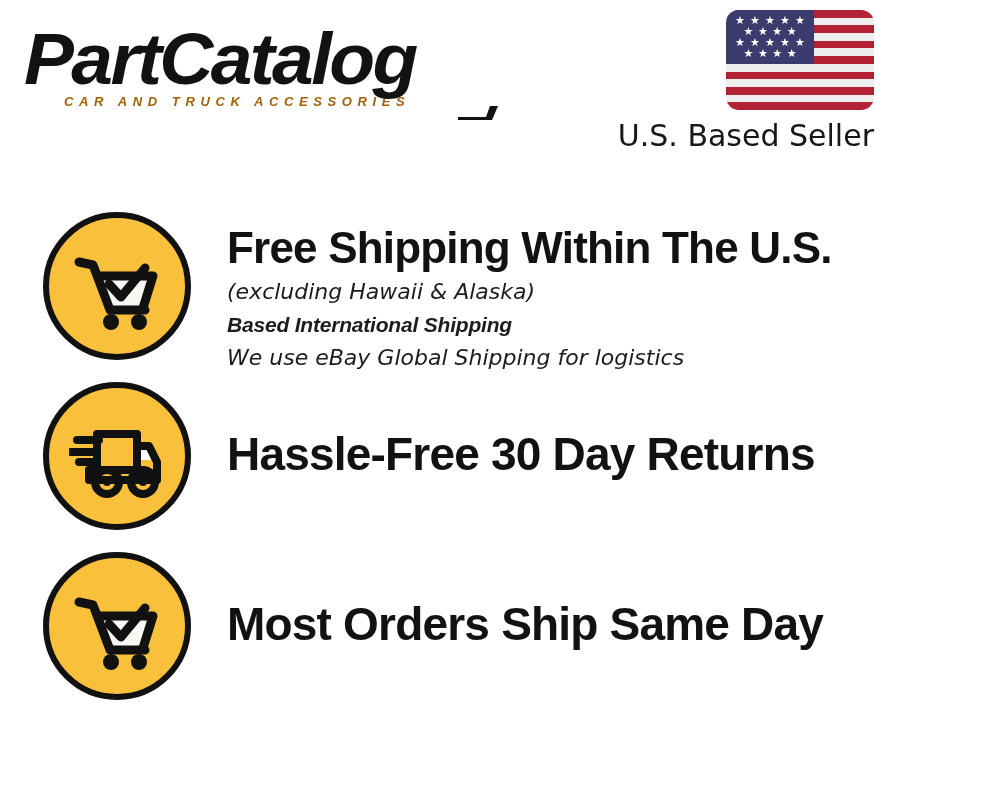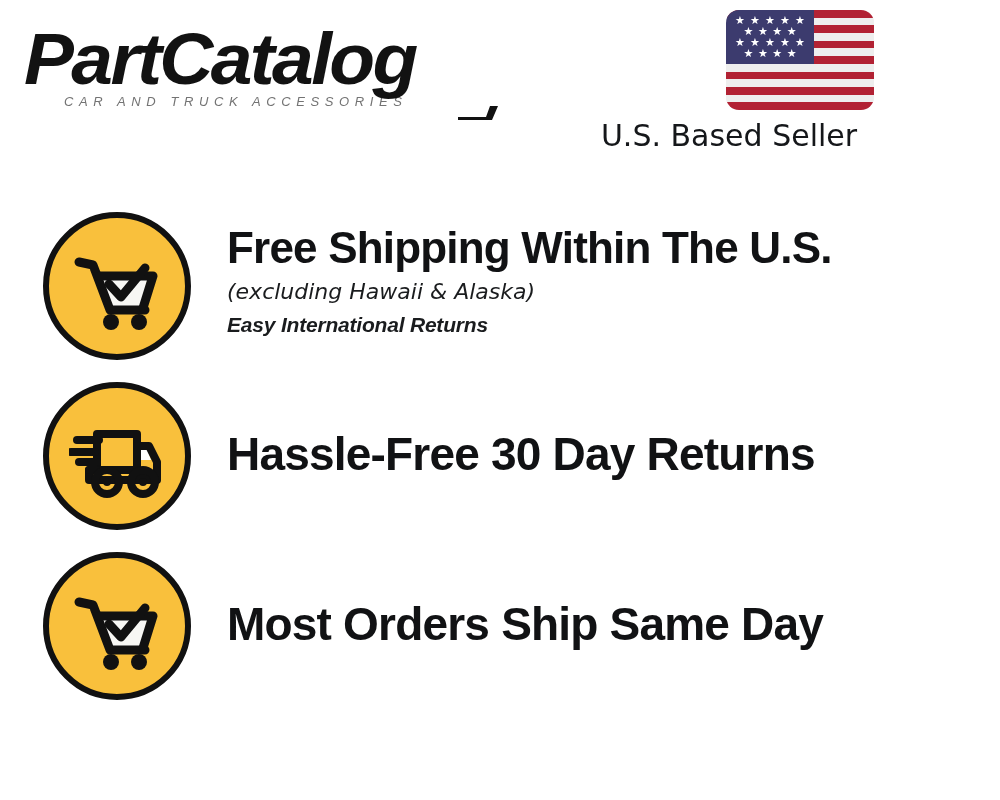--- a/index.html
+++ b/index.html
@@ -39,26 +39,26 @@
     color: #121212;
     white-space: nowrap;
     transform: scaleX(1.04);
     transform-origin: left center;
   }
   #logo-tagline {
     display: block;
     margin-top: -2px;
     margin-left: 40px;
     font-family: "Liberation Sans", sans-serif;
-    font-weight: 400;
+    font-weight: 700;
     font-style: italic;
     font-size: 13px;
     line-height: 16px;
     letter-spacing: 5.6px;
-    color: #737373;
+    color: #a16207;
     white-space: nowrap;
   }
   
   #logo-swoosh {
     position: absolute;
     right: -4px;
     bottom: 2px;
     width: 42px;
     height: 16px;
   }
@@ -118,21 +118,20 @@
   #seller-label {
     display: block;
     margin-top: 4px;
     font-family: "DejaVu Sans", sans-serif;
     font-weight: 400;
     font-size: 30px;
     line-height: 36px;
     color: #15171a;
     letter-spacing: 0px;
     white-space: nowrap;
-    text-align: center;
   }
 
   
   #features {
     position: absolute;
     left: 0;
     top: 212px;
     width: 1000px;
   }
   .feature-row {
@@ -275,21 +274,22 @@
 
           <path d="M40 46 L52 59 L76 30" fill="none" stroke="#111111" stroke-width="9" stroke-linecap="round" stroke-linejoin="round"></path>
 
           <circle cx="42" cy="84" r="8" fill="#111111"></circle>
           <circle cx="70" cy="84" r="8" fill="#111111"></circle>
         </svg>
       </div>
       <div class="feature-text">
         <span class="feature-title">Free Shipping Within The U.S.</span>
         <span class="feature-sub paren">(excluding Hawaii &amp; Alaska)</span>
-        <span class="feature-sub bold">Easy International Returns</span>
+        <span class="feature-sub bold">Based International Shipping</span>
+        <span class="feature-sub">We use eBay Global Shipping for logistics</span>
       </div>
     </div>
 
     <div class="feature-row single">
       <div class="feature-icon">
         <svg width="96" height="96" viewBox="0 0 96 96" aria-hidden="true">
 
           <polygon points="66,40 78,40 82,52 66,52" fill="#ffffff"></polygon>
 
           <rect x="28" y="26" width="40" height="36" fill="none" stroke="#111111" stroke-width="8" stroke-linejoin="round"></rect>

